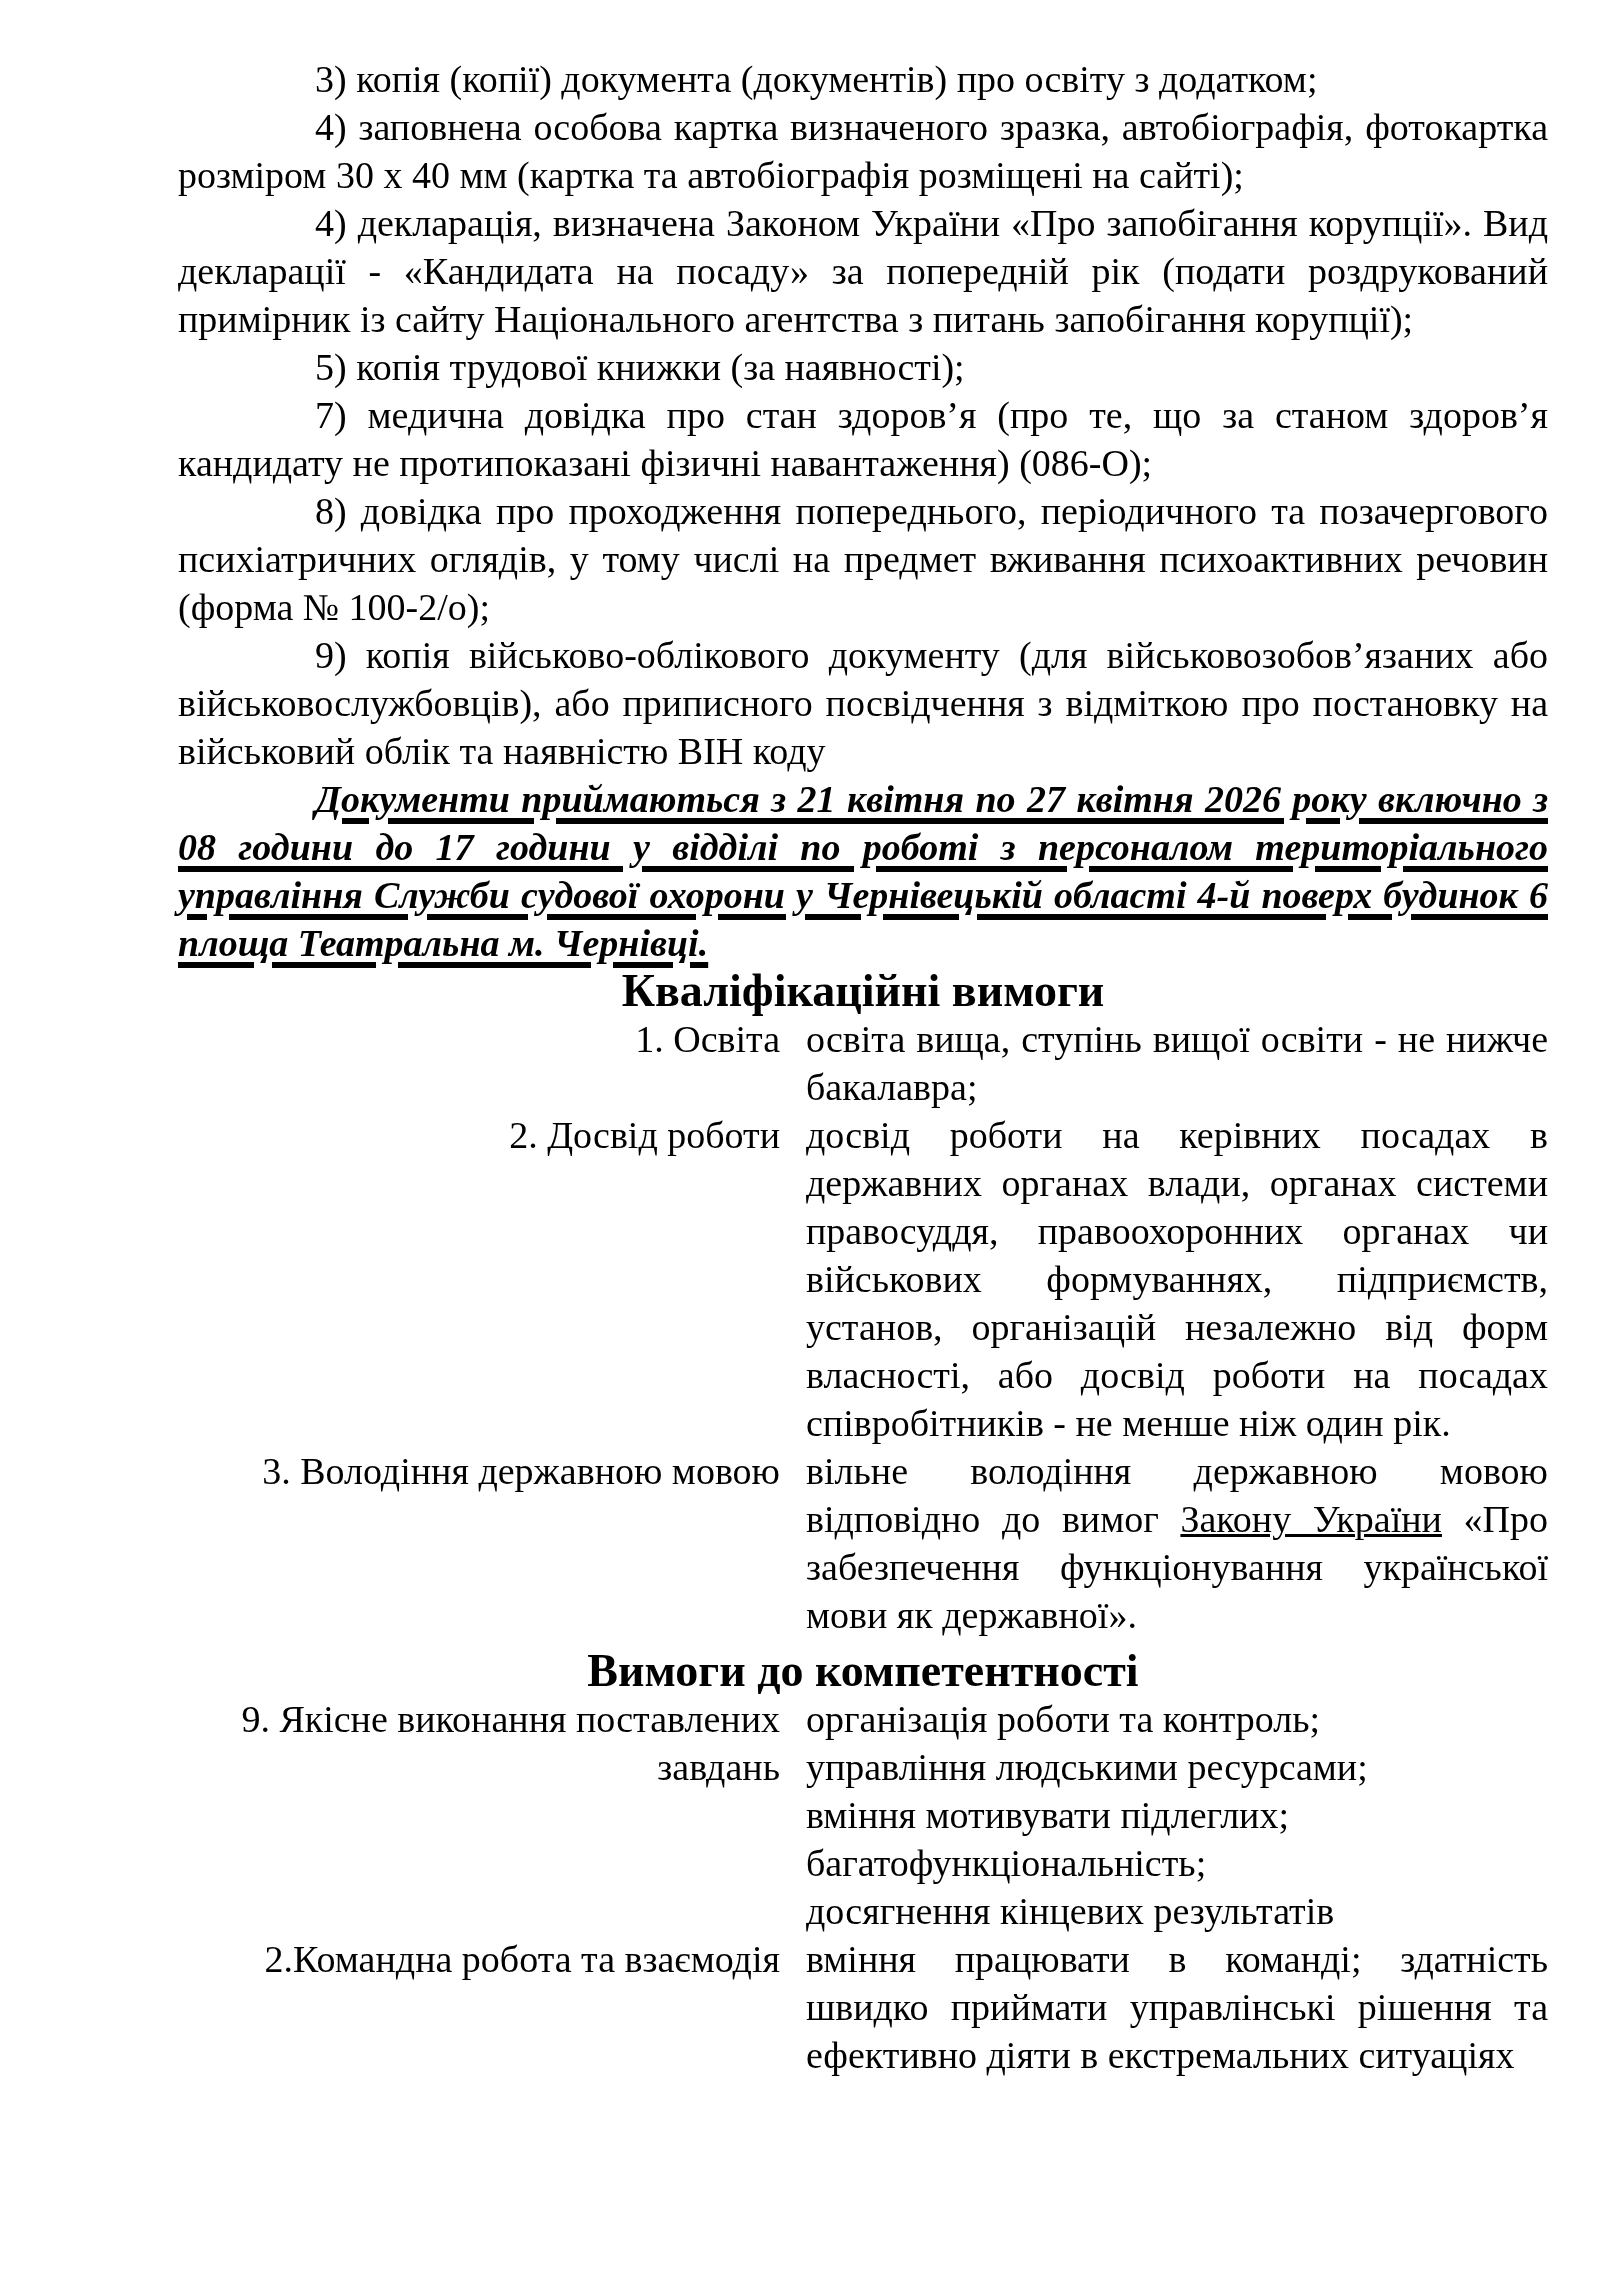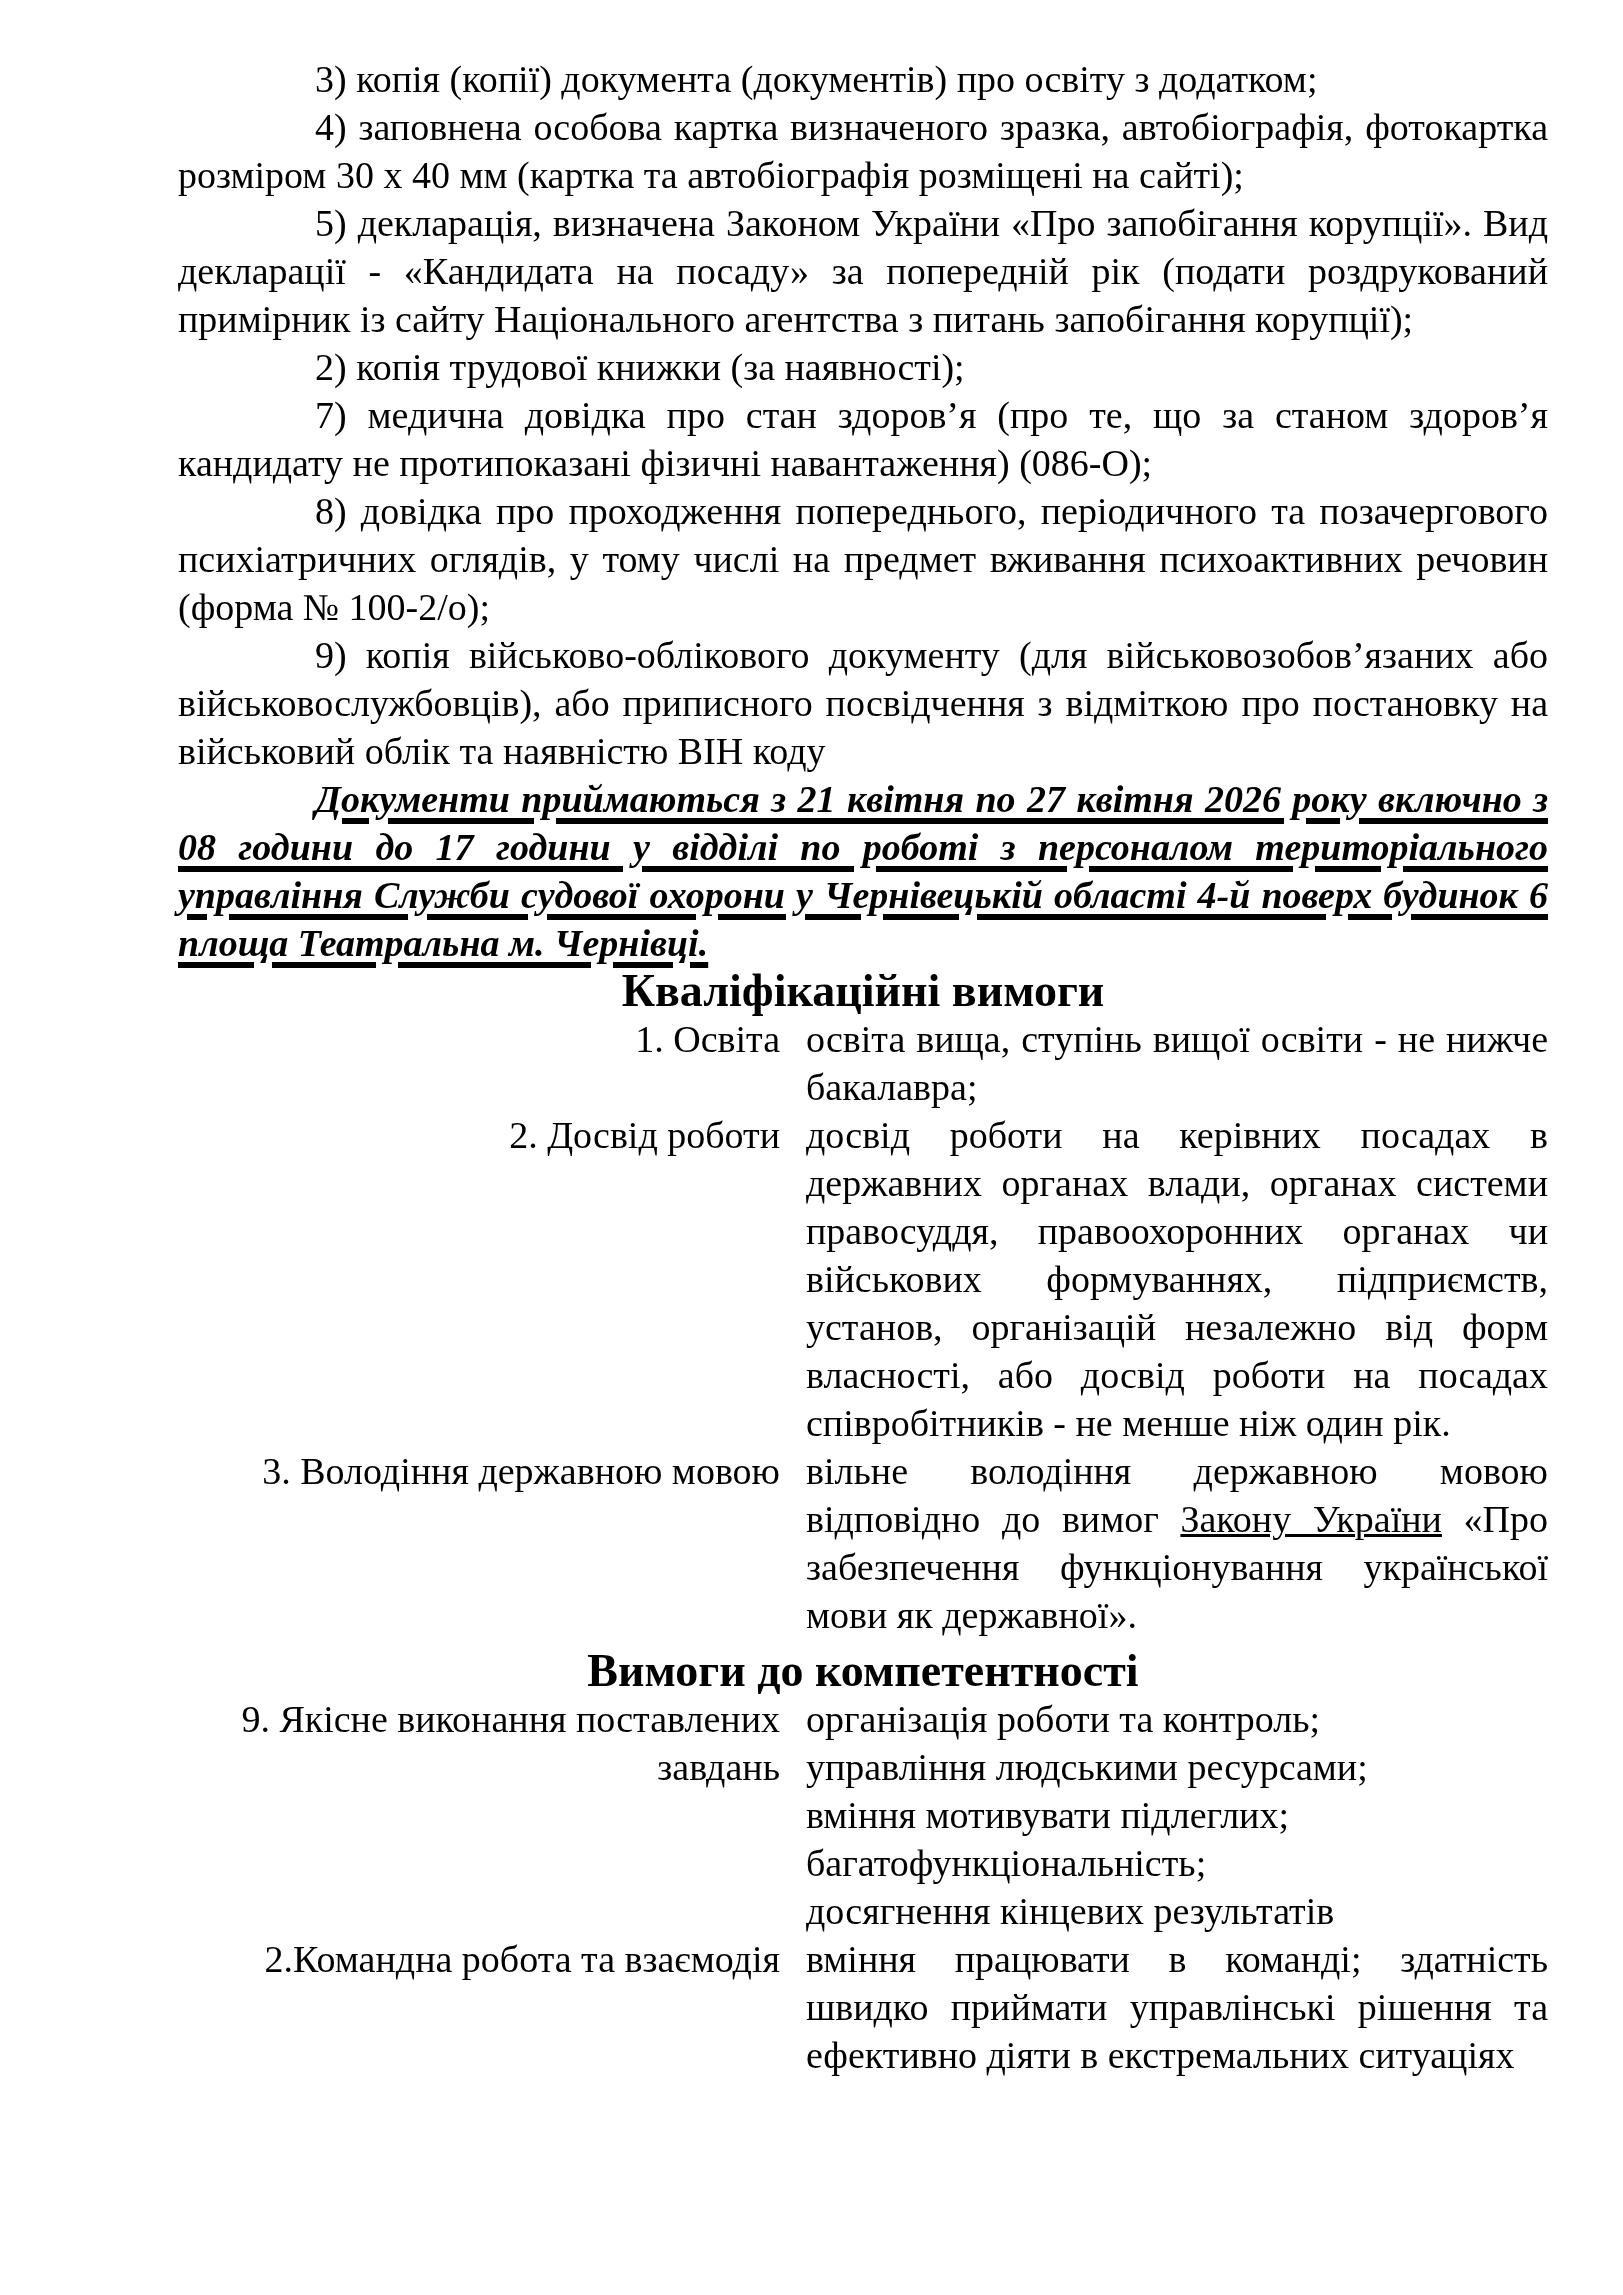--- a/index.html
+++ b/index.html
@@ -72,22 +72,22 @@
     text-decoration-thickness: 2.6px;
   }
 </style>
 </head>
 <body>
 
 <div class="page">
 
   <p class="body-par">3) копія (копії) документа (документів) про освіту з додатком;</p>
   <p class="body-par">4) заповнена особова картка визначеного зразка, автобіографія, фотокартка розміром 30 х 40 мм (картка та автобіографія розміщені на сайті);</p>
-  <p class="body-par">5) декларація, визначена Законом України «Про запобігання корупції». Вид декларації - «Кандидата на посаду» за попередній рік (подати роздрукований примірник із сайту Національного агентства з питань запобігання корупції);</p>
-  <p class="body-par">2) копія трудової книжки (за наявності);</p>
+  <p class="body-par">4) декларація, визначена Законом України «Про запобігання корупції». Вид декларації - «Кандидата на посаду» за попередній рік (подати роздрукований примірник із сайту Національного агентства з питань запобігання корупції);</p>
+  <p class="body-par">5) копія трудової книжки (за наявності);</p>
   <p class="body-par">7) медична довідка про стан здоров’я (про те, що за станом здоров’я кандидату не протипоказані фізичні навантаження) (086-О);</p>
   <p class="body-par">8) довідка про проходження попереднього, періодичного та позачергового психіатричних оглядів, у тому числі на предмет вживання психоактивних речовин (форма № 100-2/о);</p>
   <p class="body-par">9) копія військово-облікового документу (для військовозобов’язаних або військовослужбовців), або приписного посвідчення з відміткою про постановку на військовий облік та наявністю ВІН коду</p>
 
   <p class="notice">Документи приймаються з 21 квітня по 27 квітня 2026 року включно з 08 години до 17 години у відділі по роботі з персоналом територіального управління Служби судової охорони у Чернівецькій області 4-й поверх будинок 6 площа Театральна м. Чернівці.</p>
 
   <h2 class="heading">Кваліфікаційні вимоги</h2>
 
   <div class="tbl">
     <div class="trow">

